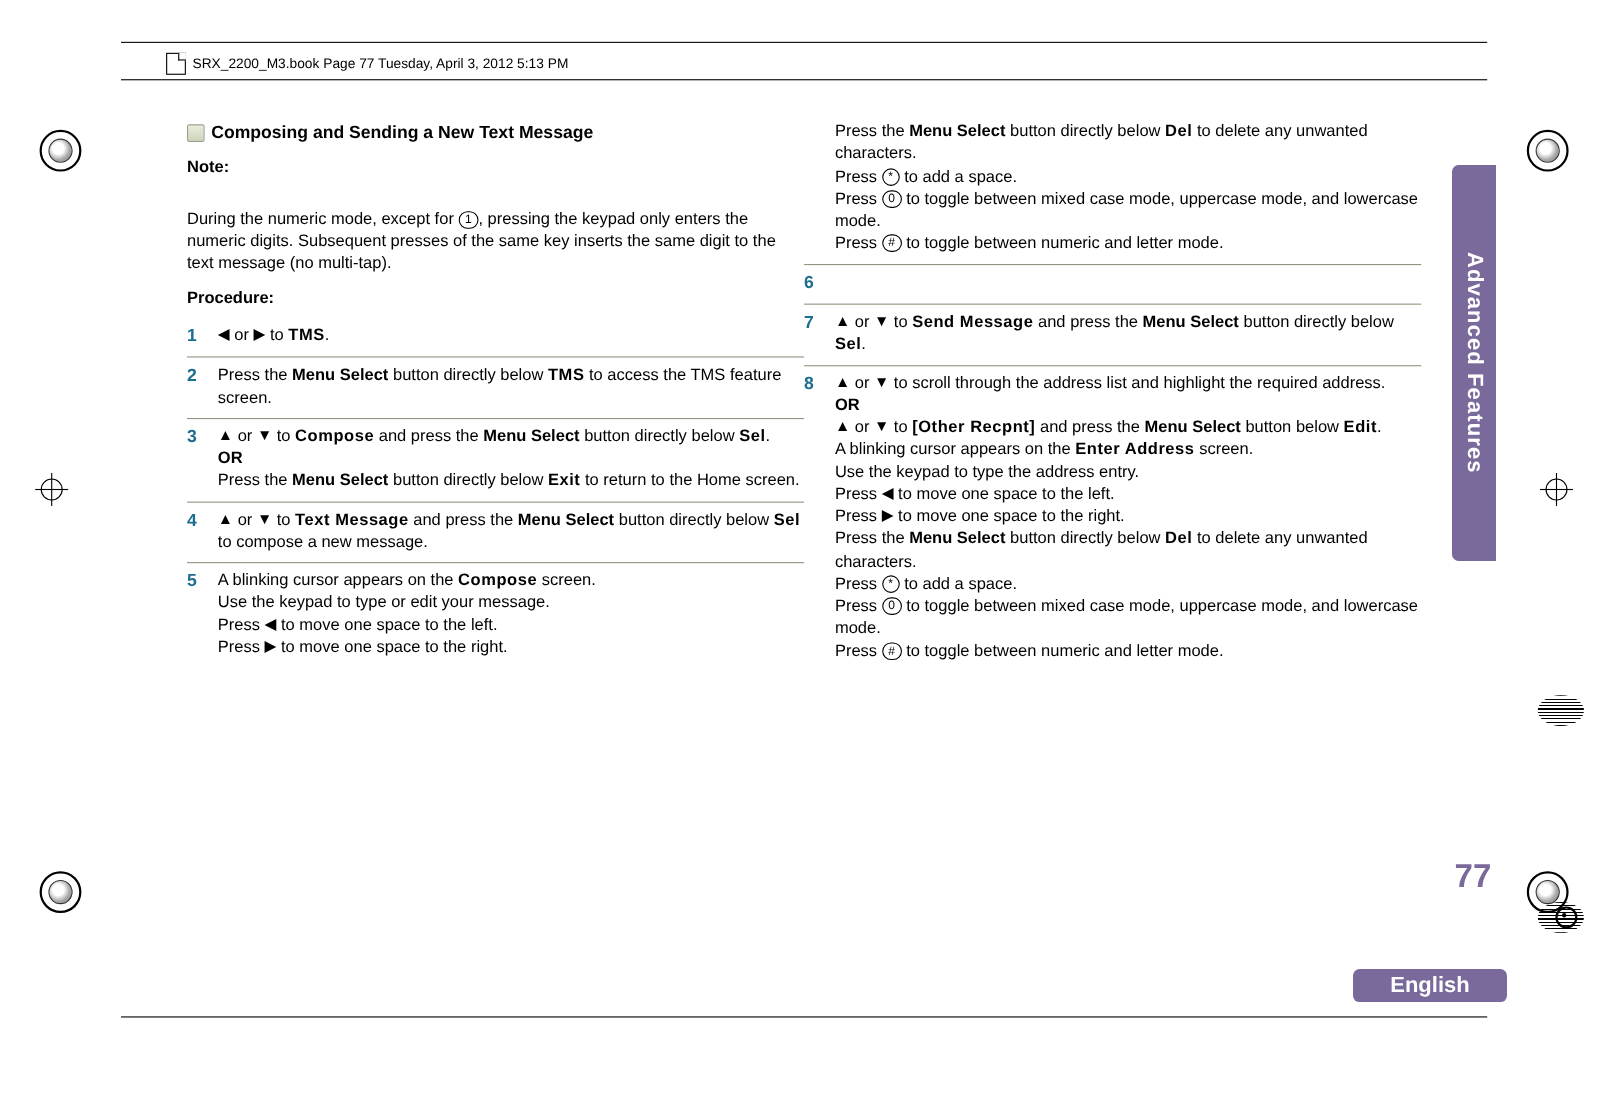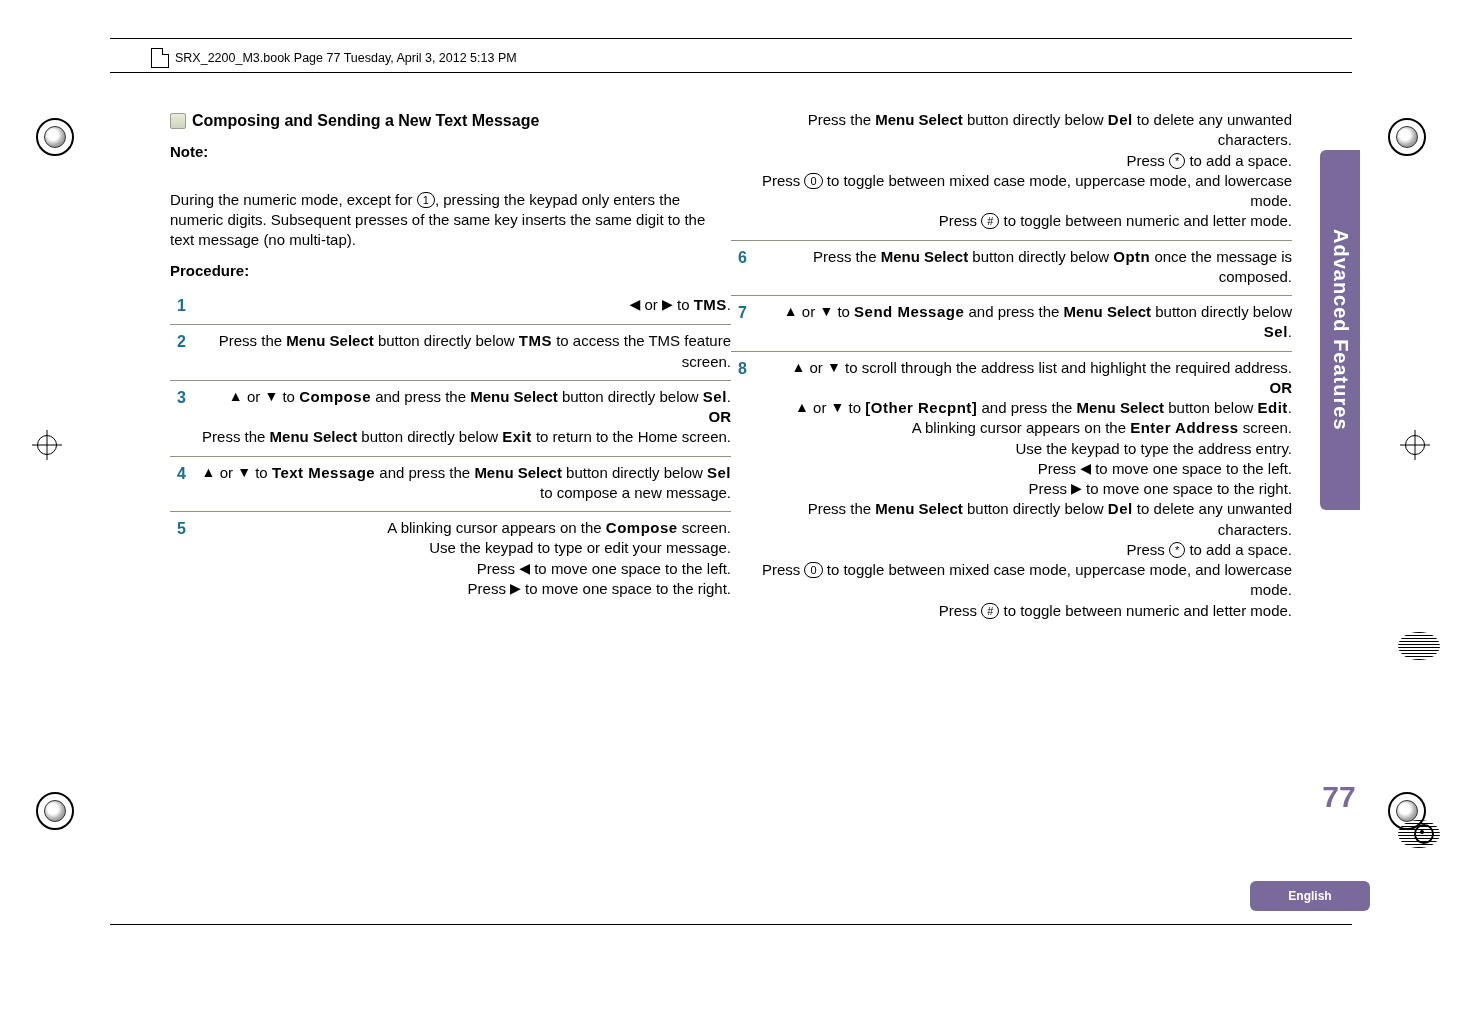--- a/index.html
+++ b/index.html
@@ -151,21 +151,20 @@
   .proc-label {
     font-weight: bold;
     margin: 10px 0 8px 0;
   }
 
   .step {
     display: flex;
     align-items: flex-start;
     gap: 12px;
     padding: 6px 0 8px 0;
-    text-align: right;
   }
   .step.rule {
     border-bottom: 1px solid #8f947f;
   }
   .step .num {
     color: #1b6e8f;
     font-weight: bold;
     font-size: 16px;
     width: 16px;
     flex-shrink: 0;
@@ -203,27 +202,27 @@
     text-align: center;
     color: #7a6a9c;
     font-weight: bold;
     font-size: 30px;
   }
 
   .lang-pill {
     position: absolute;
     right: 92px;
     bottom: 102px;
-    width: 120px;
+    width: 140px;
     height: 30px;
     background: #7a6a9c;
     border-radius: 6px;
     color: #fff;
     font-weight: bold;
-    font-size: 12px;
+    font-size: 20px;
     display: flex;
     align-items: center;
     justify-content: center;
   }
 
   .footer-rule {
     position: absolute;
     left: 110px; right: 110px; bottom: 88px;
     height: 1px; background: #000;
   }
@@ -320,21 +319,20 @@
     <div class="col">
       <div class="step" style="padding-top:0">
         <div class="num"></div>
         <div class="body" id="right-intro">Press the <span class="bold">Menu Select</span> button directly below <span class="mono">Del</span> to delete any unwanted characters.<br>Press <span class="glyph">*</span> to add a space.<br>Press <span class="glyph">0</span> to toggle between mixed case mode, uppercase mode, and lowercase mode.<br>Press <span class="glyph">#</span> to toggle between numeric and letter mode.</div>
       </div>
       <div style="border-bottom:1px solid #8f947f"></div>
 
       <div id="steps-right">
           <div class="step rule">
             <div class="num">6</div>
-            <div class="body">Press the <span class="bold">Menu Select</span> button directly below <span class="mono">Optn</span> once the message is composed.</div>
           </div>
           <div class="step rule">
             <div class="num">7</div>
             <div class="body"><span class="glyph bare">▲</span> or <span class="glyph bare">▼</span> to <span class="mono">Send Message</span> and press the <span class="bold">Menu Select</span> button directly below <span class="mono">Sel</span>.</div>
           </div>
           <div class="step">
             <div class="num">8</div>
             <div class="body"><span class="glyph bare">▲</span> or <span class="glyph bare">▼</span> to scroll through the address list and highlight the required address.<br><span class="bold">OR</span><br><span class="glyph bare">▲</span> or <span class="glyph bare">▼</span> to <span class="mono">[Other Recpnt]</span> and press the <span class="bold">Menu Select</span> button below <span class="mono">Edit</span>.<br>A blinking cursor appears on the <span class="mono">Enter Address</span> screen.<br>Use the keypad to type the address entry.<br>Press <span class="glyph bare">◀</span> to move one space to the left.<br>Press <span class="glyph bare">▶</span> to move one space to the right.<br>Press the <span class="bold">Menu Select</span> button directly below <span class="mono">Del</span> to delete any unwanted characters.<br>Press <span class="glyph">*</span> to add a space.<br>Press <span class="glyph">0</span> to toggle between mixed case mode, uppercase mode, and lowercase mode.<br>Press <span class="glyph">#</span> to toggle between numeric and letter mode.</div>
           </div>
         </div>

